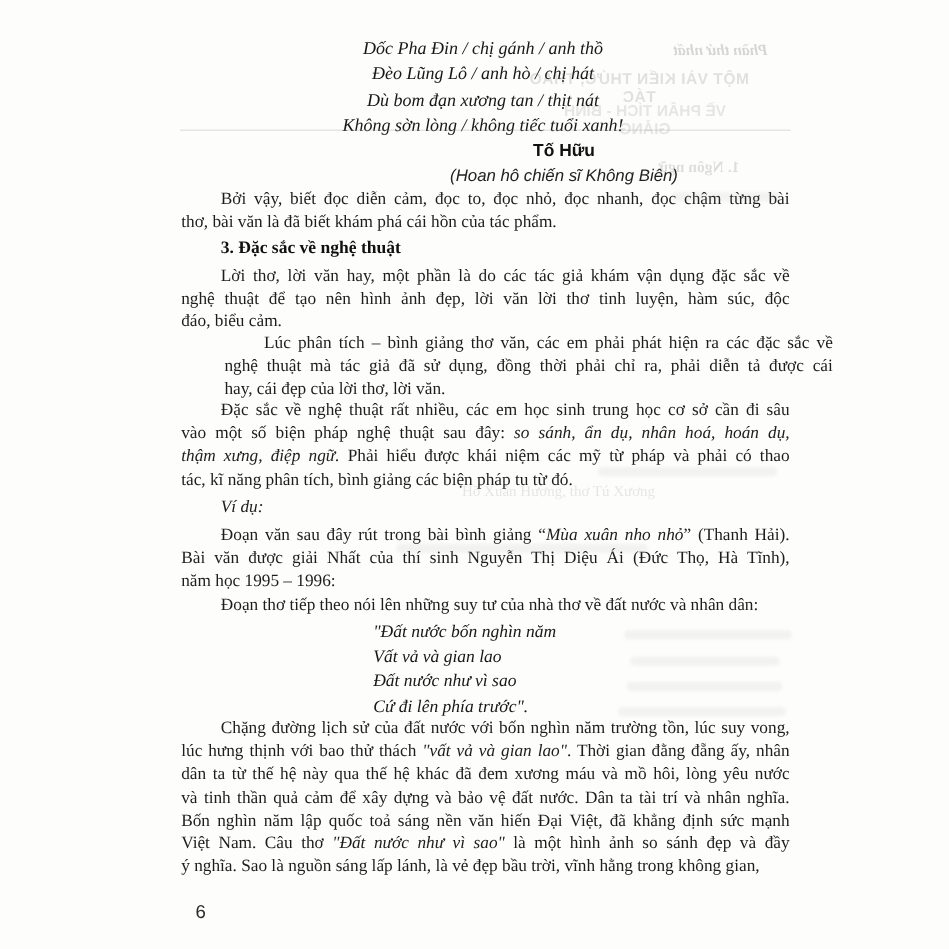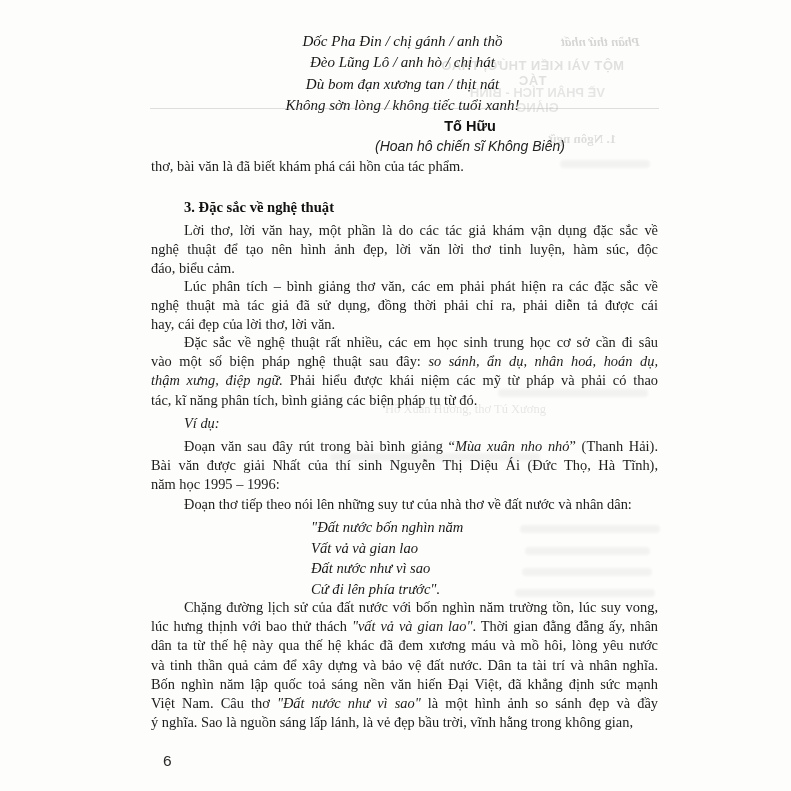--- a/index.html
+++ b/index.html
@@ -19,21 +19,21 @@
   .attribution .source{font-style:italic;font-size:14px;line-height:21px;color:#222;}
   
   .para{position:absolute;left:151px;width:507px;font-size:14.4px;line-height:19.2px;
         text-align:justify;color:#1d1d1d;}
   .ln{min-height:19.2px;}
   .j{text-align:justify;text-align-last:justify;}
   .indent{text-indent:33px;}
   .heading{font-weight:bold;color:#101010;font-size:14.6px;}
   .italic{font-style:italic;}
   
-  #p1{top:157px;} #h3{top:198px;} #p2{top:221px;} #p3{top:277px;} #p4{top:333px;}
+  #p1{top:157px;} #h3{top:198px;} #p2{top:221px;} #p3{top:277px;margin-left:36px;} #p4{top:333px;}
   #pvd{top:414px;} #p6{top:437px;} #p7{top:495px;} #p8{top:598px;}
   
   .quote{position:absolute;left:311px;top:517px;width:260px;font-style:italic;
          font-size:14.6px;line-height:20.6px;color:#171717;}
   
   .pagenum{position:absolute;left:163px;top:752px;font-family:"Liberation Sans","DejaVu Sans",sans-serif;
            font-size:15.5px;color:#2a2a2a;}
   
   .bt{position:absolute;color:#6f6f6f;filter:blur(0.6px);pointer-events:none;
       font-family:"Liberation Sans","DejaVu Sans",sans-serif;}
@@ -69,20 +69,21 @@
     <div class="ln">Dù bom đạn xương tan / thịt nát</div>
     <div class="ln">Không sờn lòng / không tiếc tuổi xanh!</div>
   </div>
 
   <div class="attribution">
     <div class="author">Tố Hữu</div>
     <div class="source">(Hoan hô chiến sĩ Không Biên)</div>
   </div>
 
   <div class="para" id="p1">
+    <div class="ln j indent">Bởi vậy, biết đọc diễn cảm, đọc to, đọc nhỏ, đọc nhanh, đọc chậm từng bài</div>
     <div class="ln">thơ, bài văn là đã biết khám phá cái hồn của tác phẩm.</div>
   </div>
 
   <div class="para heading" id="h3">
     <div class="ln indent">3. Đặc sắc về nghệ thuật</div>
   </div>
 
   <div class="para" id="p2">
     <div class="ln j indent">Lời thơ, lời văn hay, một phần là do các tác giả khám vận dụng đặc sắc về</div>
     <div class="ln j">nghệ thuật để tạo nên hình ảnh đẹp, lời văn lời thơ tinh luyện, hàm súc, độc</div>

